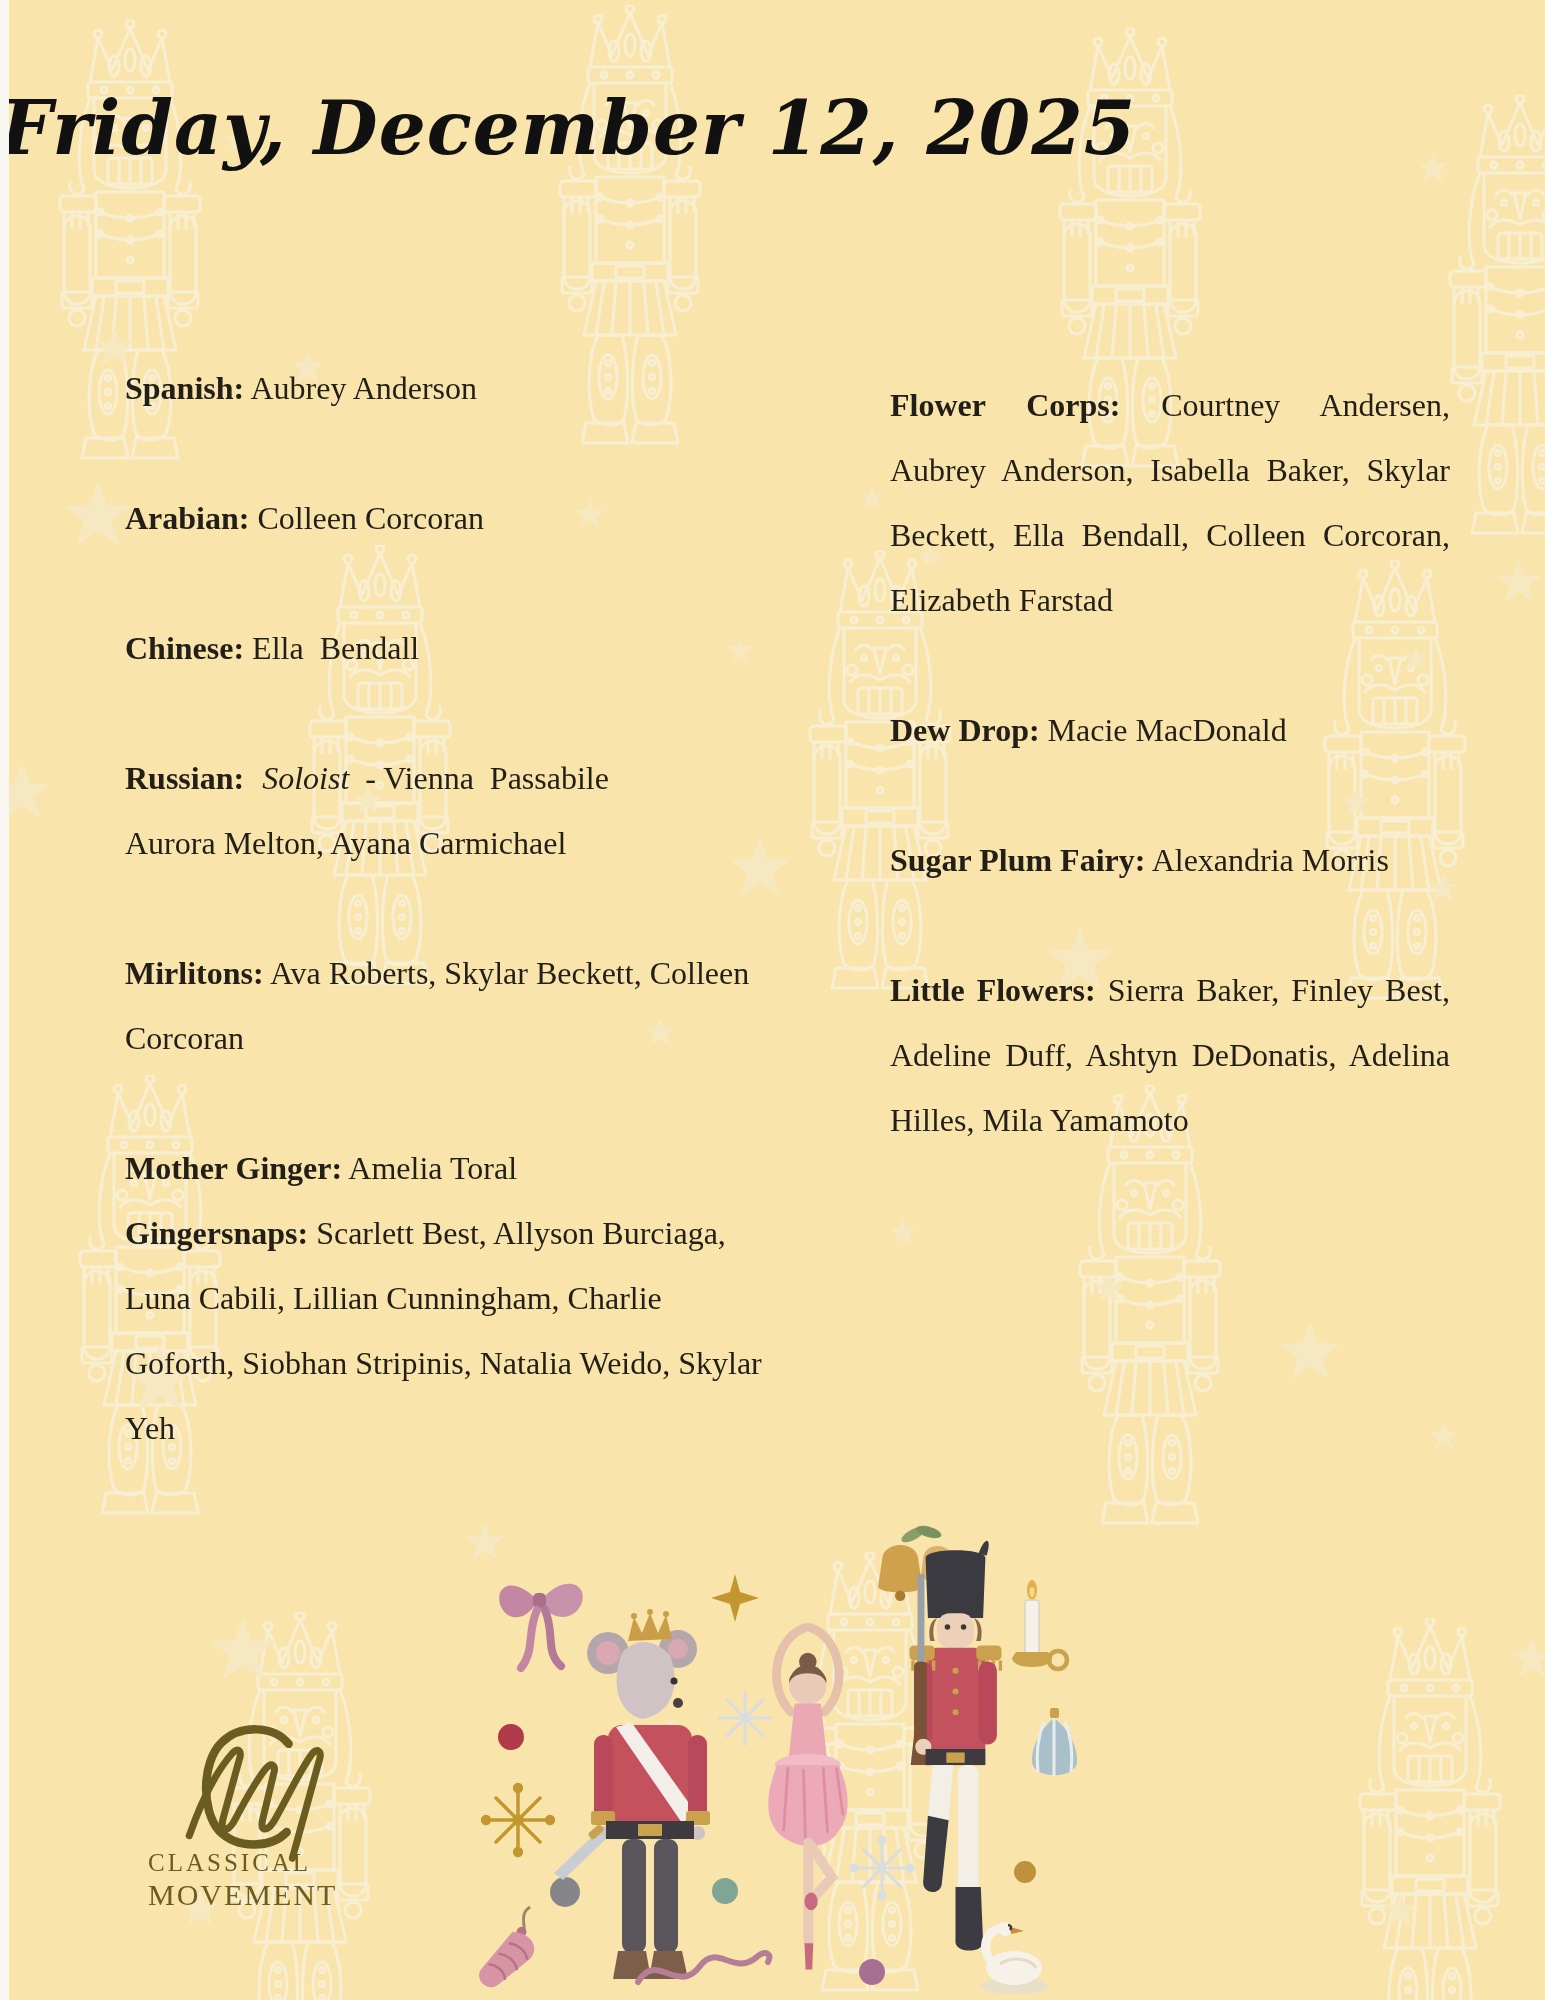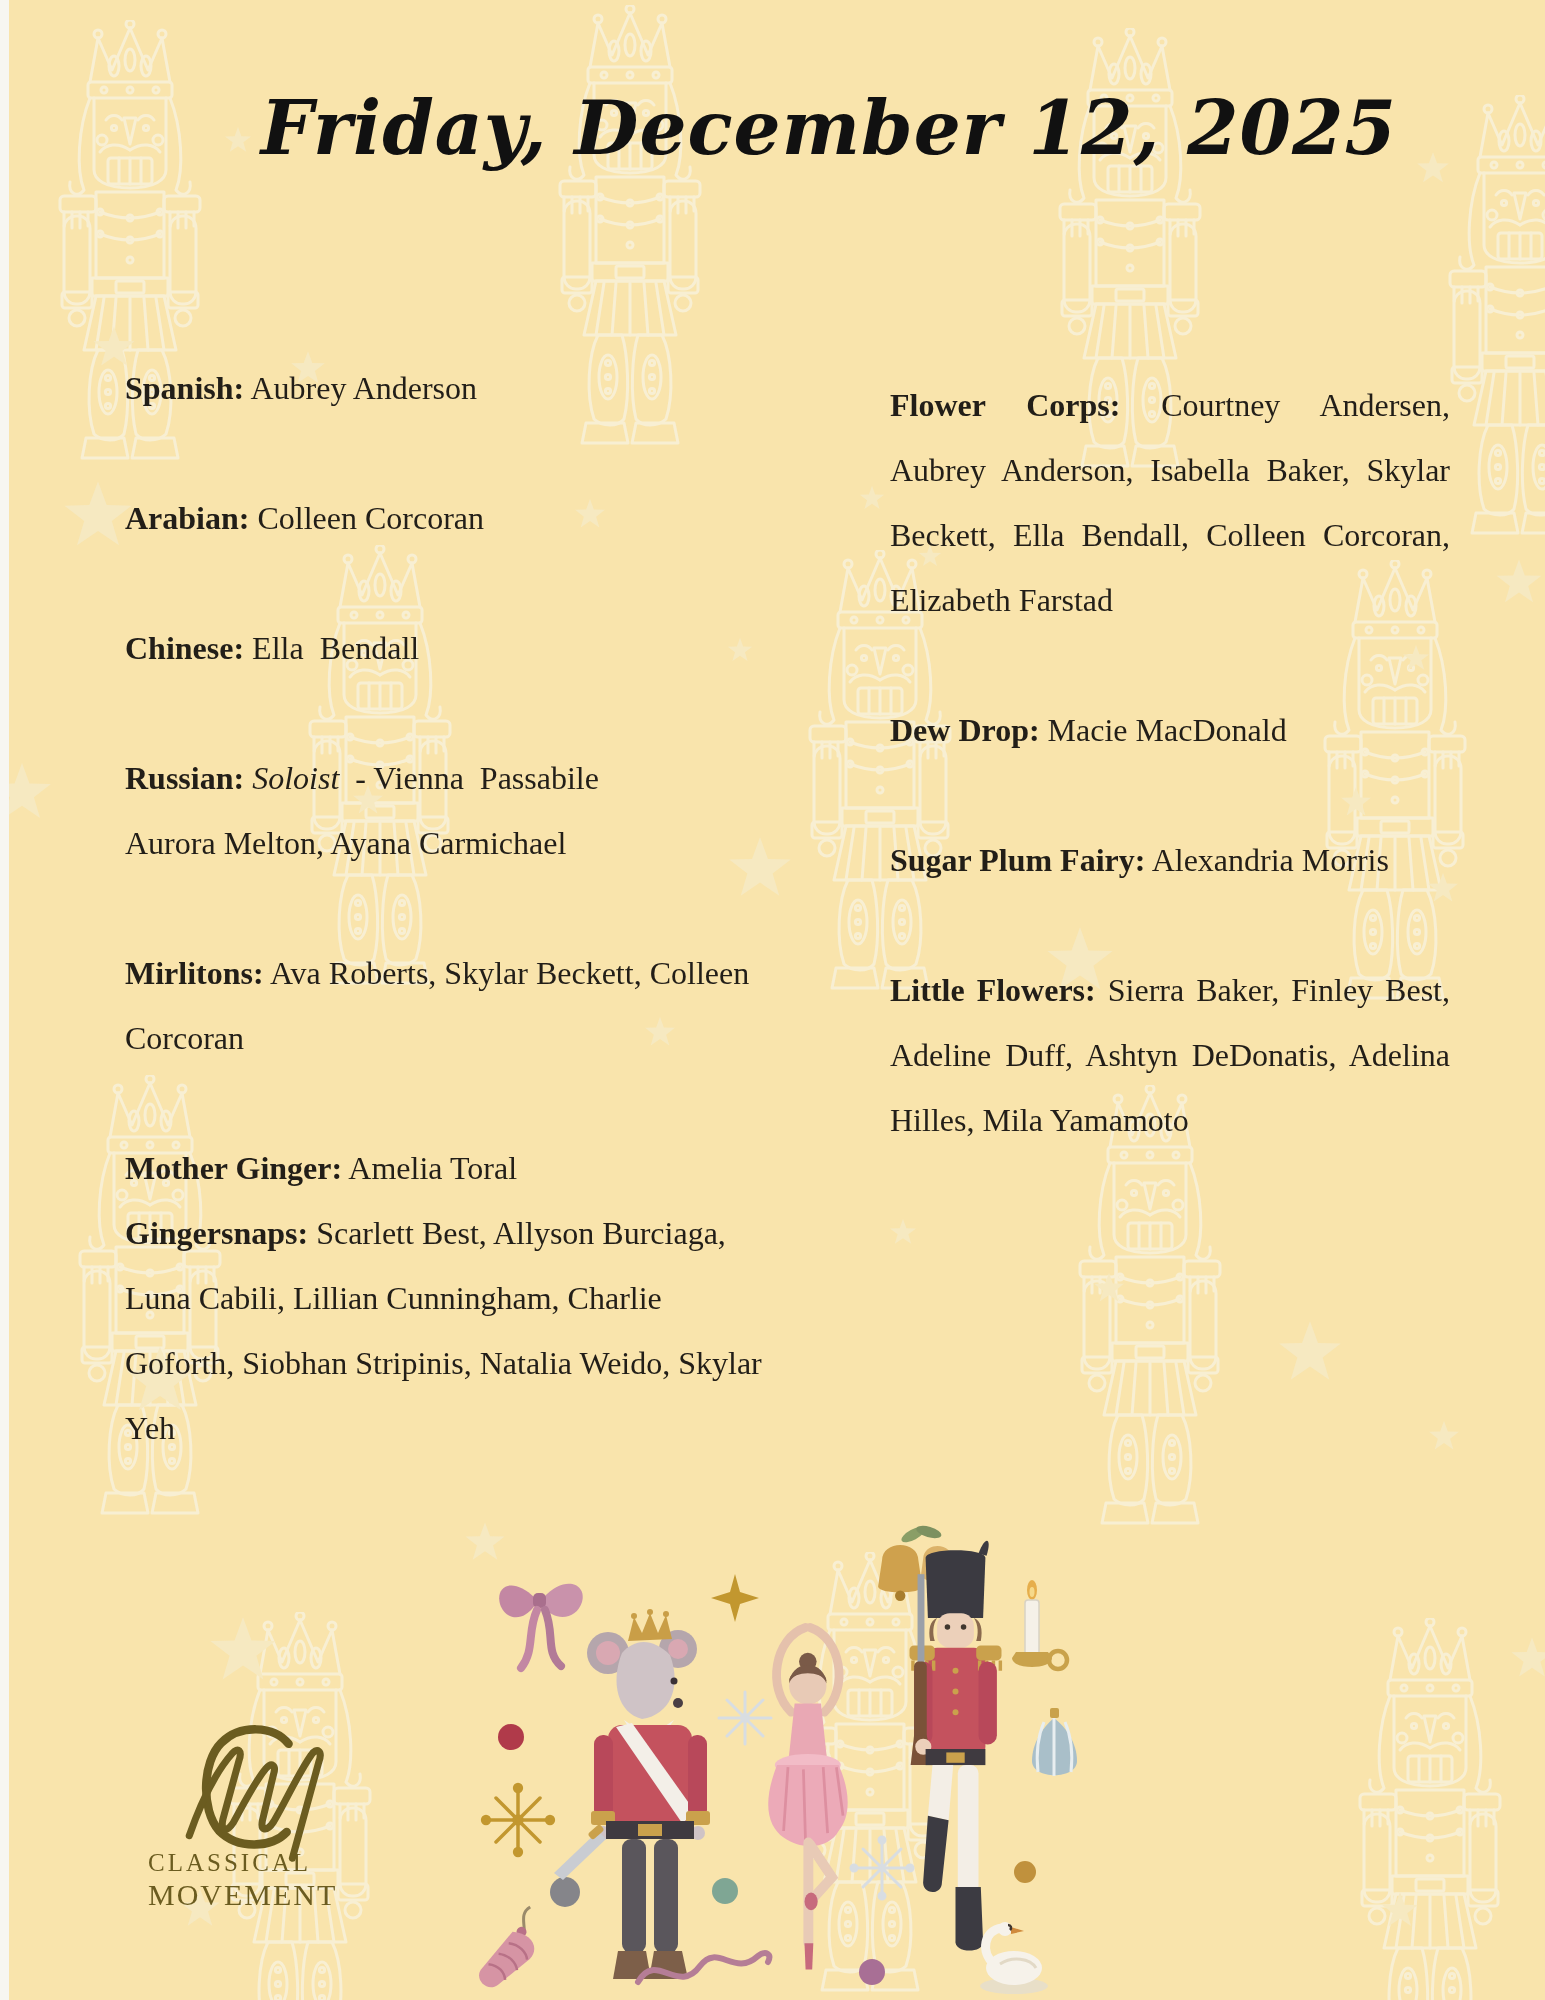--- a/index.html
+++ b/index.html
@@ -6,31 +6,31 @@
     --background:#f9e4ac; --pattern-line:#f8efd3; --star:#f6e9c1;
     --body-text:#221e18; --heading-text:#111111; --logo:#6b5c20;
   }
   html,body{margin:0;padding:0;}
   body{width:1545px;height:2000px;font-family:"Liberation Serif",serif;}
   .page{position:relative;width:1545px;height:2000px;background:var(--background);overflow:hidden;}
   .edge-strip{position:absolute;left:0;top:0;width:9px;height:2000px;background:#f7f6f1;z-index:5;}
   svg.bg{position:absolute;left:0;top:0;z-index:0;}
   .nc-line{stroke:var(--pattern-line);fill:none;stroke-width:3;stroke-linecap:round;stroke-linejoin:round;}
   .star-fill{fill:var(--star);}
-  .header{position:absolute;left:0;top:0;width:1397px;text-align:right;z-index:2;color:var(--heading-text);}
+  .header{position:absolute;left:0;top:0;width:1397px;text-align:left;z-index:2;color:var(--heading-text);}
   .date-title{margin:78px 0 0 0;font-family:"DejaVu Serif",serif;font-style:italic;font-weight:600;
     font-size:74px;line-height:100px;letter-spacing:1px;}
   .act-title{margin:6px 0 0 0;font-family:"DejaVu Serif",serif;font-weight:700;font-size:84px;line-height:96px;}
   .col{position:absolute;z-index:2;font-size:32px;line-height:65px;color:var(--body-text);}
   .col.left{left:125px;top:356px;width:725px;white-space:pre-wrap;}
   .col.right{left:890px;top:373px;width:560px;}
   .entry{margin:0 0 65px 0;}
   .entry.tight{margin-bottom:0;}
   .entry strong{font-weight:700;}
-  .entry em{font-style:italic;}
+  .entry em{font-style:italic;margin-left:10px;}
   .entry.justify{text-align:justify;}
   .logo{position:absolute;left:148px;top:1712px;width:210px;text-align:left;color:var(--logo);z-index:3;}
   .logo svg{display:block;margin:0 auto -14px auto;}
   .logo-line1{font-size:25px;letter-spacing:3px;line-height:30px;}
   .logo-line2{font-size:30px;letter-spacing:2px;line-height:34px;}
   svg.illustration{position:absolute;left:360px;top:1520px;z-index:3;}
 </style>
 </head>
 <body>
 

